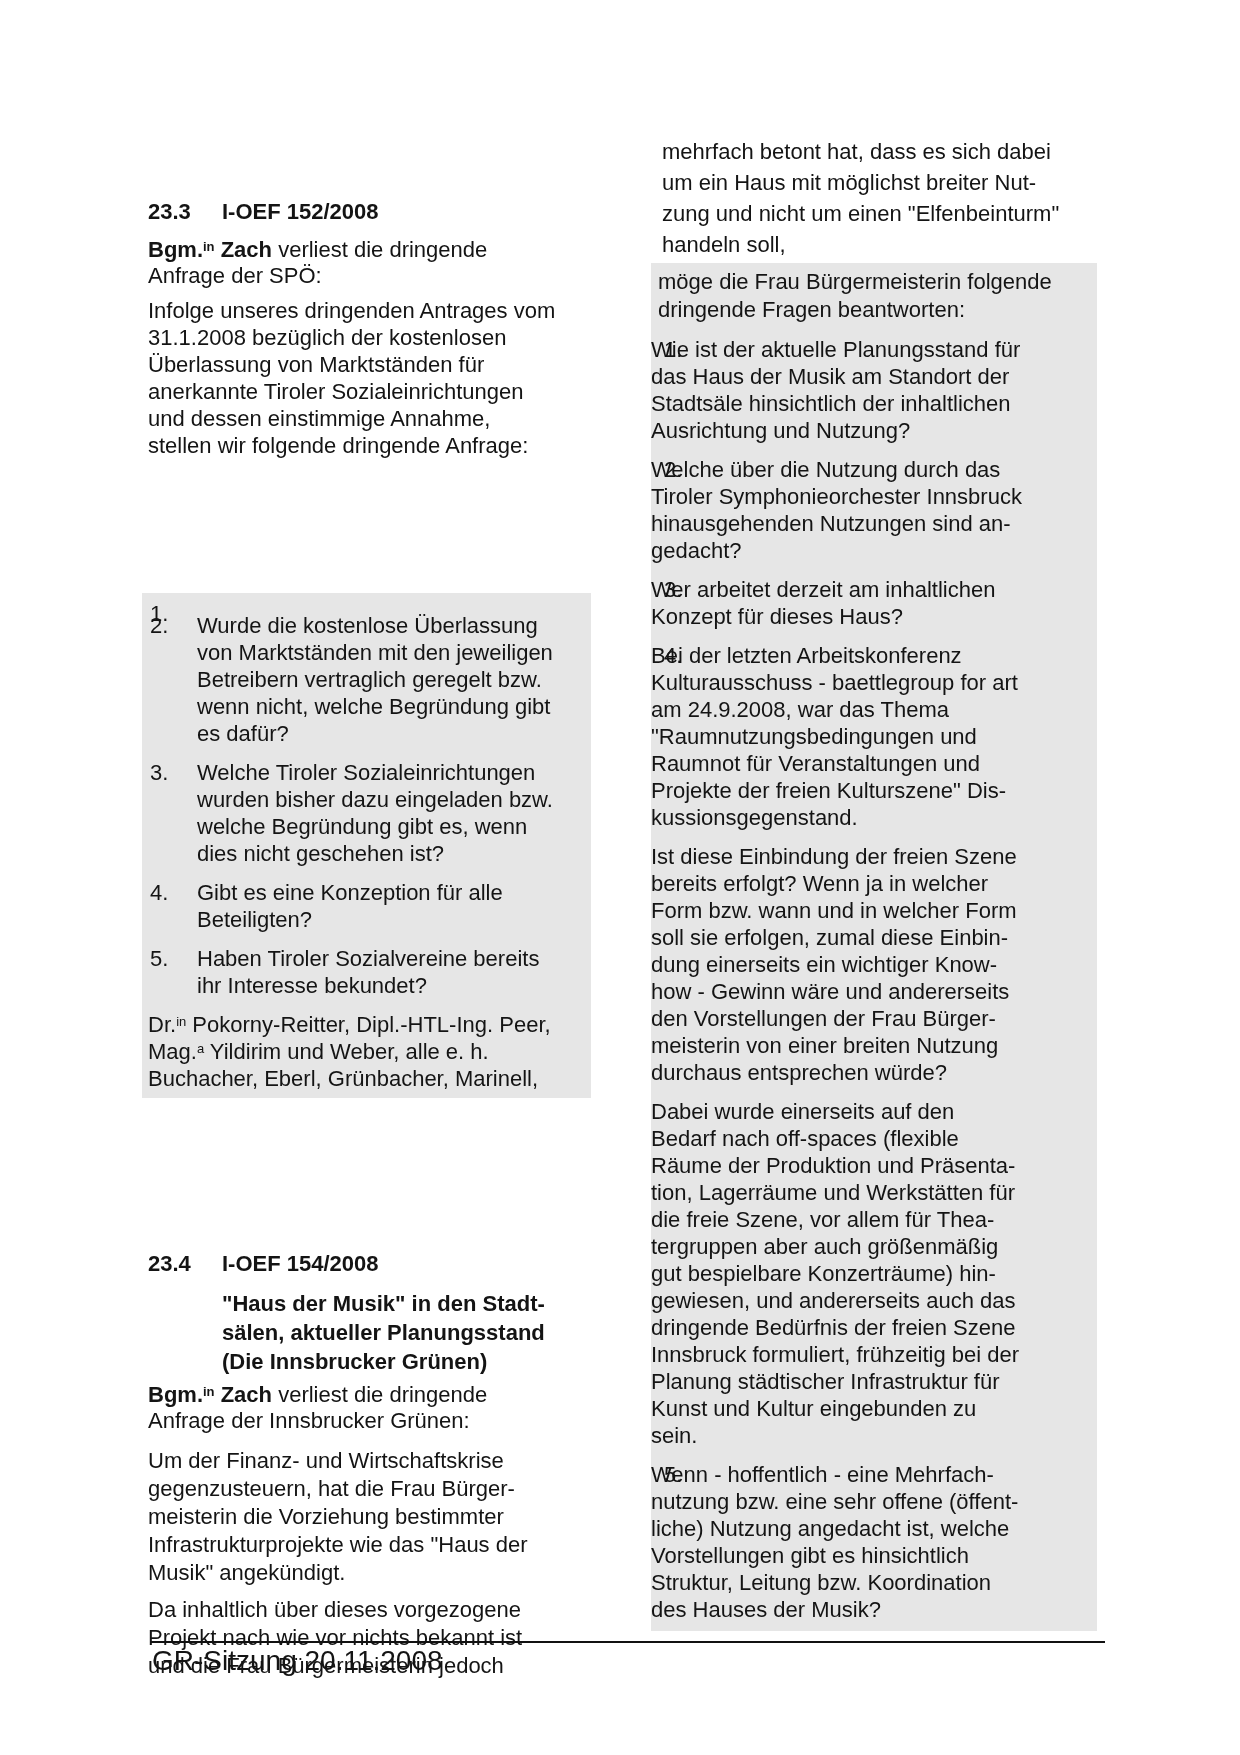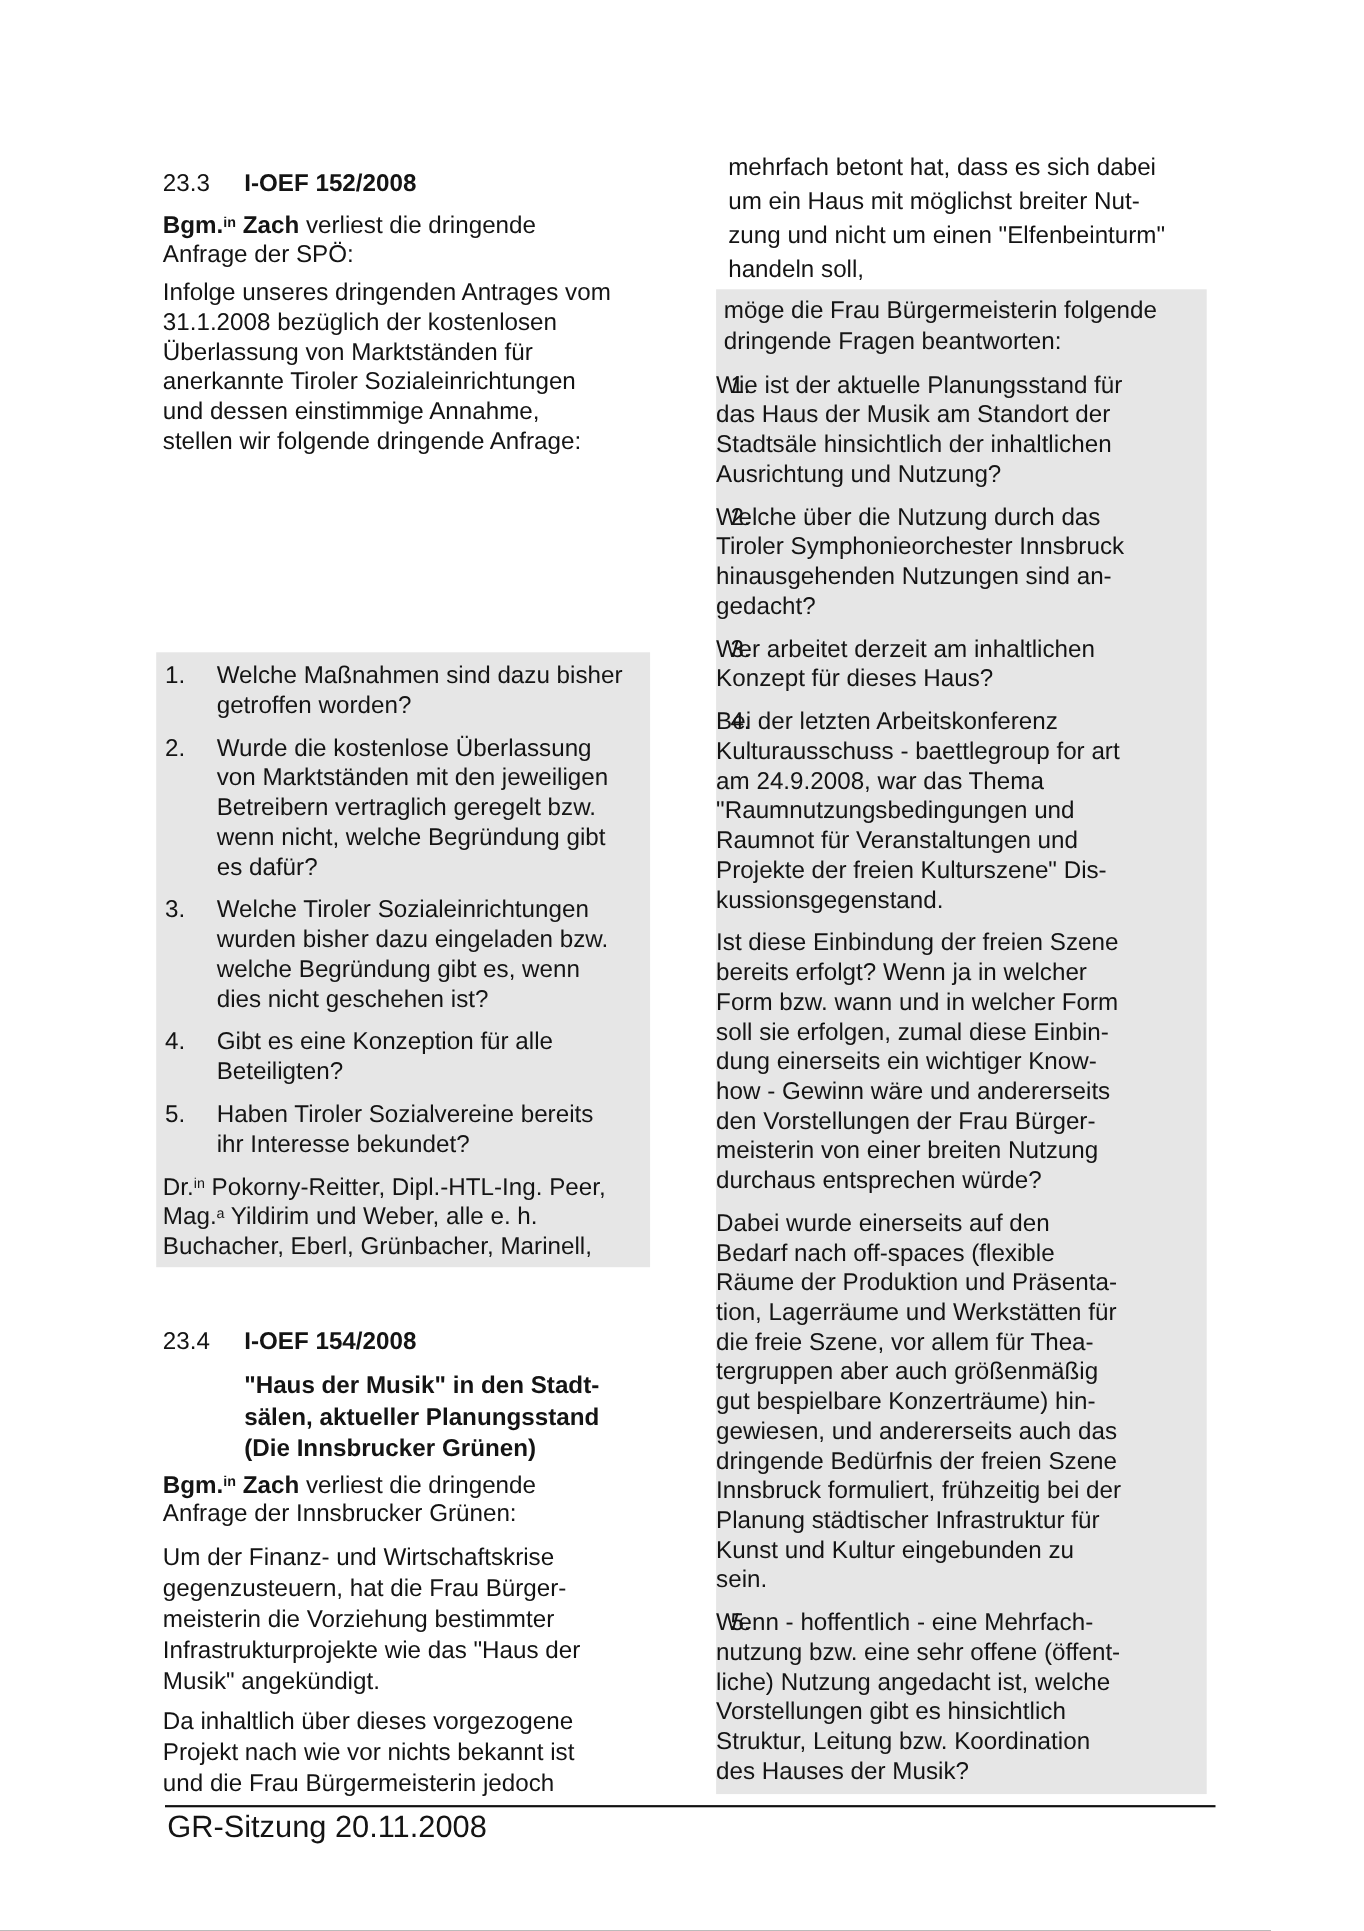--- a/index.html
+++ b/index.html
@@ -13,21 +13,21 @@
   .nowrap{white-space:pre;}
   b,.bold{font-weight:bold;}
   sup{font-size:13px;line-height:0;vertical-align:6px;font-weight:inherit;}
 
   .page-number{left:0;top:72px;width:1240px;text-align:center;}
 
   
   .sec-233{left:148px;top:153px;width:443px;}
   .sec-234{left:148px;top:1205px;width:443px;}
   .h-row{line-height:27px;margin-bottom:12px;white-space:pre;}
-  .h-num{display:inline-block;width:74px;font-weight:normal;}
+  .h-num{display:inline-block;width:74px;font-weight:bold;margin-top:45px;}
   .h-code{font-weight:bold;}
   .sec-title{margin-left:74px;font-weight:bold;line-height:29px;margin-bottom:4px;}
   .sec-234 .sec-title{margin-bottom:6px;}
   .intro{line-height:26px;margin-bottom:8px;}
   .sec-234 .intro{margin-bottom:13px;}
   .iline{white-space:pre;}
   .para{line-height:27px;}
   .para-234{line-height:28px;margin-bottom:9px;}
 
   .gray{background:#e6e6e6;}
@@ -65,22 +65,20 @@
 31.1.2008 bezüglich der kostenlosen
 Überlassung von Marktständen für
 anerkannte Tiroler Sozialeinrichtungen
 und dessen einstimmige Annahme,
 stellen wir folgende dringende Anfrage:</div>
   </section>
 
   <section class="abs gray gray-left">
     <div class="q">
         <span class="q-num">1.</span>
-        <div class="q-text lines">Welche Maßnahmen sind dazu bisher
-getroffen worden?</div>
       </div>
     <div class="q">
         <span class="q-num">2.</span>
         <div class="q-text lines">Wurde die kostenlose Überlassung
 von Marktständen mit den jeweiligen
 Betreibern vertraglich geregelt bzw.
 wenn nicht, welche Begründung gibt
 es dafür?</div>
       </div>
     <div class="q">

